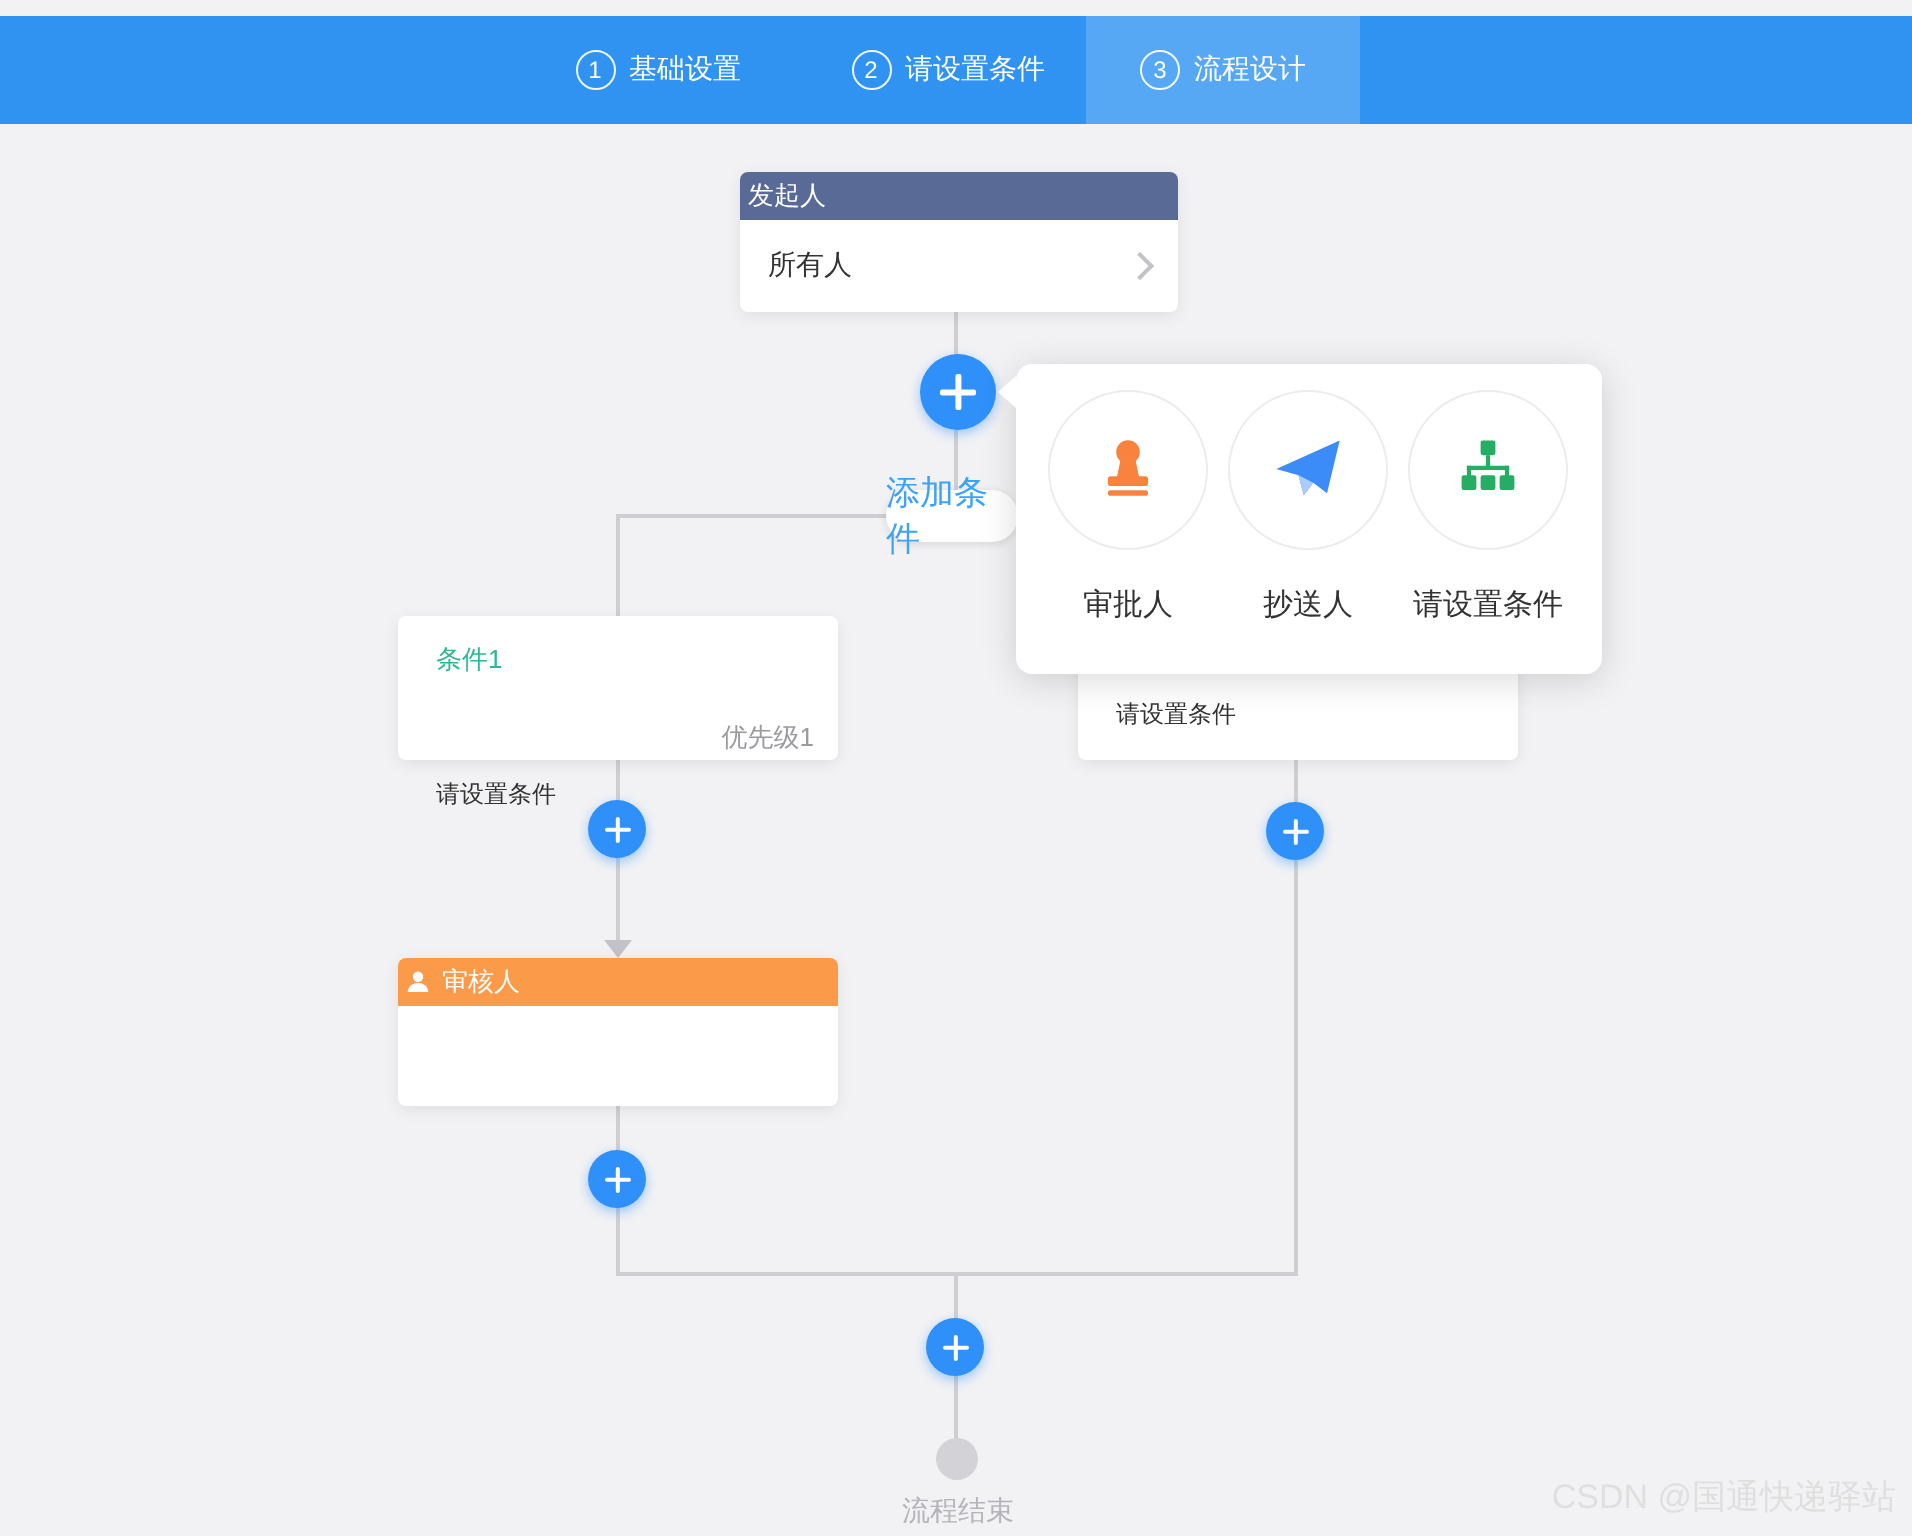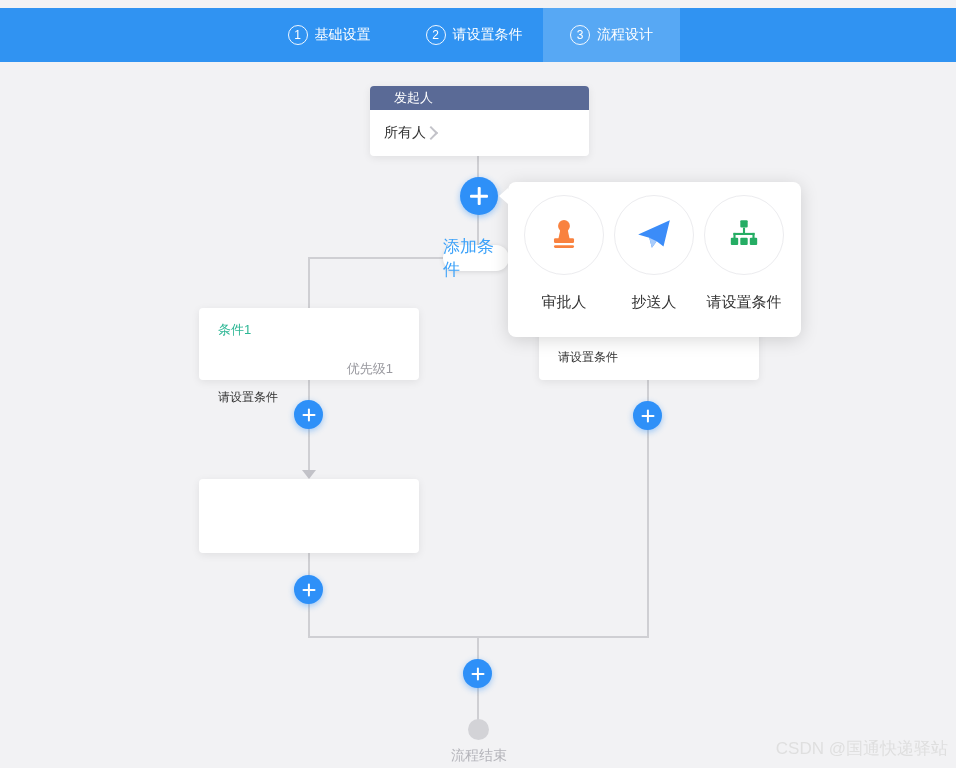--- a/index.html
+++ b/index.html
@@ -17,28 +17,28 @@
   .step3 { left:543px; width:137px; background:#57a8f4; }
 
   
   .line { position:absolute; background:#cfcfd3; z-index:1; }
   .arrowhead { position:absolute; width:0; height:0; border-left:7px solid transparent;
                border-right:7px solid transparent; border-top:9px solid #c2c2c8; z-index:1; }
 
   
   .card { position:absolute; background:#fff; border-radius:4px; box-shadow:0 2px 8px rgba(0,0,0,.08); z-index:2; }
   .card-header { height:24px; border-radius:4px 4px 0 0; color:#fff; font-size:13px;
-                 display:flex; align-items:center; padding:0 24px; gap:6px; }
+                 display:flex; align-items:center; padding:0 4px; gap:6px; }
   .hdr-initiator { background:#5a6a96; }
   .hdr-reviewer  { background:#fb9a48; }
-  .card-body { display:flex; align-items:center; 
+  .card-body { display:flex; align-items:center; justify-content:space-between;
                padding:0 14px; height:calc(100% - 24px); font-size:14px; color:#333; cursor:pointer; }
   .chev { width:8px; height:8px; border-top:2px solid #c3c3c9; border-right:2px solid #c3c3c9;
           transform:rotate(45deg); flex:0 0 auto; }
-  .cond-row1 { display:flex; justify-content:space-between; padding:13px 26px 0 19px; font-size:13px; }
+  .cond-row1 { display:flex; justify-content:space-between; padding:13px 12px 0 19px; font-size:13px; }
   .cond-name { color:#2eb795; }
   .cond-pri  { color:#9a9aa0;margin-top:39px; }
   .cond-val  { padding:11px 19px 0 19px; font-size:12px; color:#333; }
   .cond-val-only { padding-top:41px; }
 
   
   .plus { position:absolute; background:#2e90f8; border-radius:50%;
           box-shadow:0 2px 6px rgba(46,144,248,.45); cursor:pointer; z-index:4; }
   .plus::before,.plus::after { content:""; position:absolute; background:#fff; left:50%; top:50%;
           transform:translate(-50%,-50%); border-radius:1px; }
@@ -121,20 +121,29 @@
       <span class="cond-pri">优先级1</span>
     </div>
     <div class="cond-val">请设置条件</div>
   </div>
 
   <div class="card" style="left:539px; top:308px; width:220px; height:72px;">
     <div class="cond-val cond-val-only">请设置条件</div>
   </div>
 
   <div class="card" style="left:199px; top:479px; width:220px; height:74px;">
+    <div class="card-header hdr-reviewer">
+      <span style="display:flex;">
+        <svg width="12" height="12" viewBox="0 0 12 12">
+            <circle cx="6" cy="3.4" r="2.6" fill="#fff"></circle>
+            <path d="M0.8 11 a5.2 4.6 0 0 1 10.4 0 z" fill="#fff"></path>
+          </svg>
+      </span>
+      <span>审核人</span>
+    </div>
   </div>
 
   <div class="plus plus-lg" style="left:460px; top:177px;"></div>
   <div class="plus plus-sm" style="left:294px; top:400px;"></div>
   <div class="plus plus-sm" style="left:633px; top:401px;"></div>
   <div class="plus plus-sm" style="left:294px; top:575px;"></div>
   <div class="plus plus-sm" style="left:463px; top:659px;"></div>
 
   <div class="pill">添加条件</div>
 

